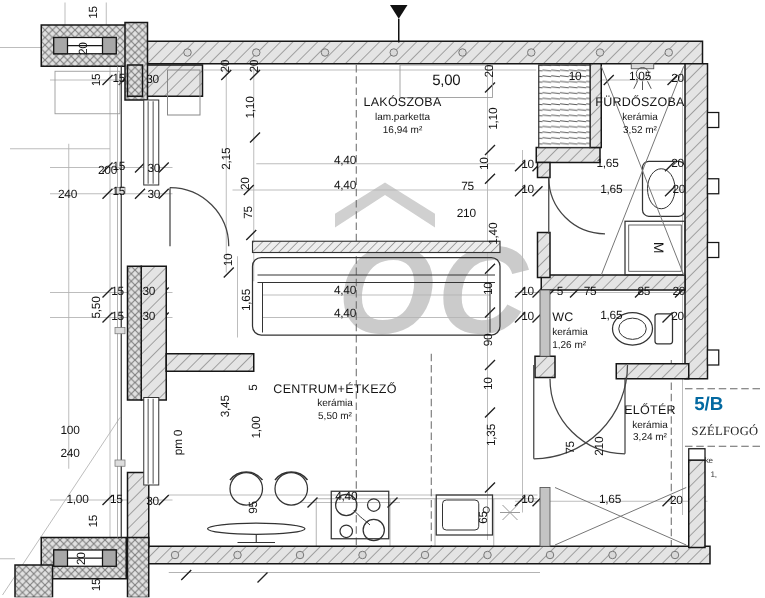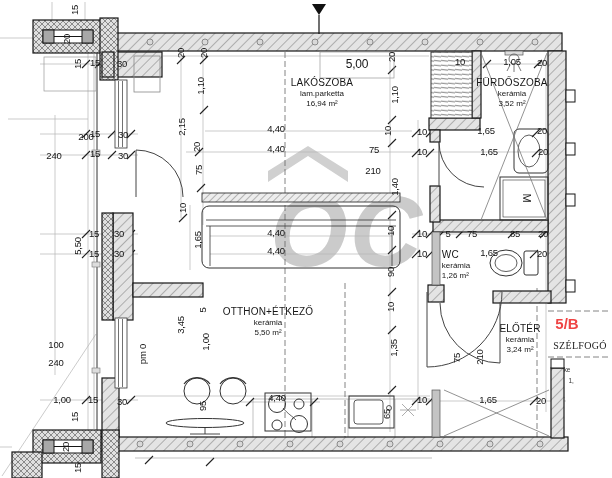--- a/index.html
+++ b/index.html
@@ -5,21 +5,21 @@
   html,body{margin:0;padding:0;background:#fff;}
   body{width:612px;height:478px;position:relative;overflow:hidden;font-family:"Liberation Sans",sans-serif;}
   #stage{position:absolute;left:0;top:0;width:612px;height:478px;}
   #plan-svg{position:absolute;left:0;top:0;z-index:2;}
   #labels{position:absolute;left:0;top:0;width:612px;height:478px;z-index:3;pointer-events:none;}
   .dim{position:absolute;font-size:9.5px;line-height:1;color:#141414;white-space:nowrap;letter-spacing:-0.2px;}
   .dim.sm{font-size:6.5px;color:#333;}
   .room{position:absolute;transform:translate(-50%,0);text-align:center;color:#161616;line-height:1.3;white-space:nowrap;}
   .room .rn{font-size:10px;letter-spacing:0.2px;}
   .room .rf,.room .ra,.room .ra2{font-size:8px;}
-  #unit-label{position:absolute;left:567px;top:315px;transform:translate(-50%,0);font-size:15px;font-weight:bold;color:#ef4444;}
+  #unit-label{position:absolute;left:567px;top:315px;transform:translate(-50%,0);font-size:15px;font-weight:bold;color:#0369a1;}
   #vestibule-label{position:absolute;left:580px;top:340px;transform:translate(-50%,0);font-size:10px;color:#222;letter-spacing:0.3px;font-family:Liberation Serif, serif;}
   .wm{position:absolute;left:256px;top:134px;width:176px;z-index:1;color:#c9c9c9;opacity:0.9;text-align:left;}
   .wm-oc{font-size:100px;font-weight:bold;line-height:0.82;padding-left:14px;letter-spacing:2px;color:#c6c6c6;font-style:italic;}
   .wm-l1{font-size:22px;letter-spacing:9px;margin-top:6px;text-align:center;color:#c9c9c9;}
   .wm-l2{font-size:22px;letter-spacing:6px;margin-top:2px;text-align:center;color:#cccccc;}
 </style>
 </head>
 <body>
 
 <div id="stage">
@@ -308,21 +308,21 @@
       <div class="rn">FÜRDŐSZOBA</div>
       <div class="rf">kerámia</div>
       <div class="ra">3,52 m²</div>
     </div>
     <div class="room" style="left:456px;top:248px;text-align:left;transform:translate(-50%,0)">
       <div class="rn">WC</div>
       <div class="rf">kerámia</div>
       <div class="ra">1,26 m²</div>
     </div>
     <div class="room" style="left:268px;top:305px">
-      <div class="rn">OTTHON+ÉTKEZŐ</div>
+      <div class="rn">CENTRUM+ÉTKEZŐ</div>
       <div class="rf">kerámia</div>
       <div class="ra">5,50 m²</div>
     </div>
     <div class="room" style="left:520px;top:322px">
       <div class="rn">ELŐTÉR</div>
       <div class="rf">kerámia</div>
       <div class="ra">3,24 m²</div>
     </div>
 
     <div id="unit-label">5/B</div>

